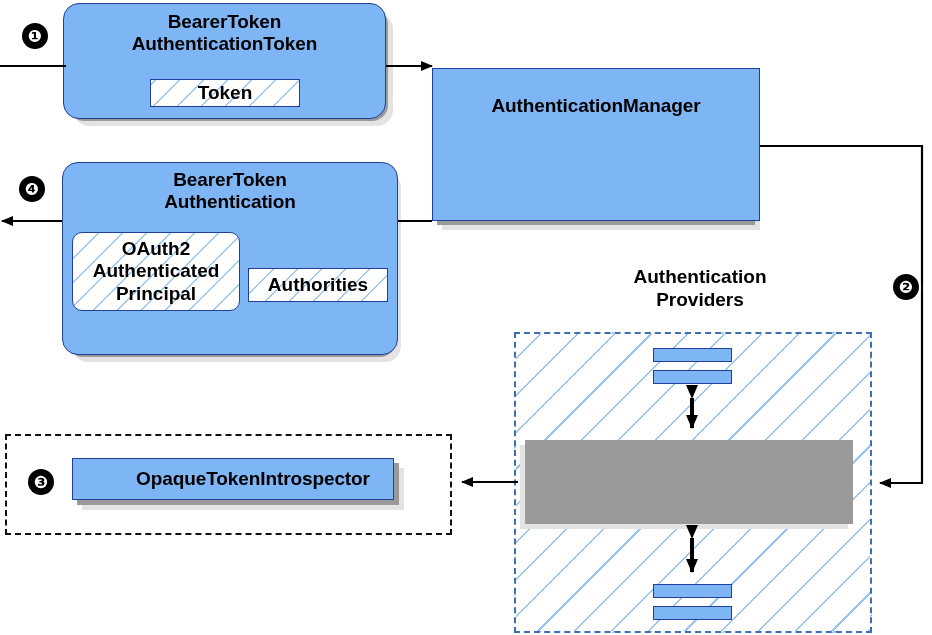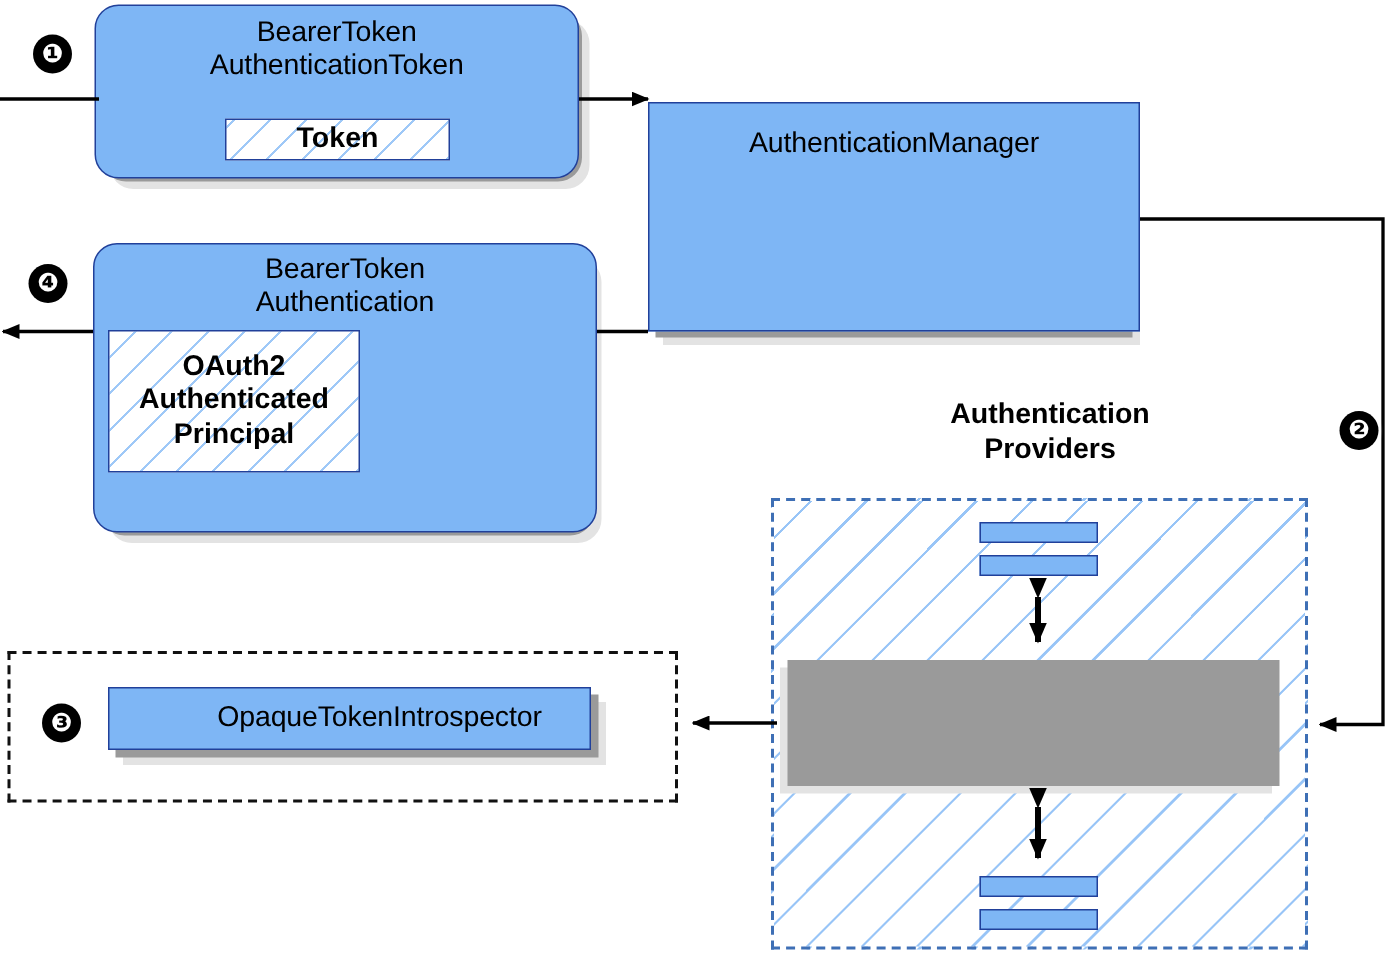--- a/index.html
+++ b/index.html
@@ -17,21 +17,21 @@
     background: #ffffff;
     overflow: hidden;
   }
   .abs { position: absolute; box-sizing: border-box; }
 
   
   .comp {
     background: #7EB6F5;
     border: 1.5px solid #21409A;
     color: #000000;
-    font-weight: normal;
+    font-weight: bold;
     display: flex;
     flex-direction: column;
     align-items: center;
     text-align: center;
     z-index: 5;
   }
   .comp.rounded { border-radius: 16px; }
   .comp-title {
     font-size: 19px;
     line-height: 1.18;
@@ -180,32 +180,33 @@
   <div class="abs shadow1 rounded" style="left:68px; top:8px; width:320px; height:113px;"></div>
   <div class="abs comp rounded" style="left:63px; top:3px; width:323px; height:116px;">
     <div class="comp-title">BearerToken
 AuthenticationToken</div>
   </div>
   <div class="abs inner" style="left:150px; top:79px; width:150px; height:28px; font-size:19px;">Token</div>
 
   <div class="abs shadow2" style="left:442px; top:78px; width:318px; height:152px;"></div>
   <div class="abs shadow1" style="left:437px; top:73px; width:318px; height:152px;"></div>
   <div class="abs comp square" style="left:432px; top:68px; width:328px; height:153px;">
-    <div class="comp-title" style="padding-top:16px;">AuthenticationManager</div>
+    <div class="comp-title" style="padding-top:16px;margin-top:10px;">AuthenticationManager</div>
   </div>
 
   <div class="abs shadow2 rounded" style="left:72px; top:172px; width:329px; height:190px;"></div>
   <div class="abs shadow1 rounded" style="left:67px; top:167px; width:329px; height:190px;"></div>
   <div class="abs comp rounded" style="left:62px; top:162px; width:336px; height:193px;">
     <div class="comp-title" style="padding-top:6px;">BearerToken
 Authentication</div>
   </div>
-  <div class="abs inner" style="left:72px; top:220px; width:168px; height:95px; font-size:19px; line-height:1.16;">OAuth2
+  <div class="abs inner" style="left:72px; top:232px; width:168px; height:79px; font-size:19px; line-height:1.16;border-radius:10px;">OAuth2
 Authenticated
 Principal</div>
+  <div class="abs inner" style="left:248px; top:268px; width:140px; height:34px; font-size:19px;">Authorities</div>
 
   <div class="abs group-label" style="left:545px; top:266px; width:310px;">Authentication
 Providers</div>
   <div class="abs group-dashed" style="left:514px; top:332px; width:358px; height:301px;"></div>
 
   <div class="abs barstack" style="left:653px; top:348px; width:79px;">
     <div class="bar"></div>
     <div class="bar"></div>
   </div>
 

